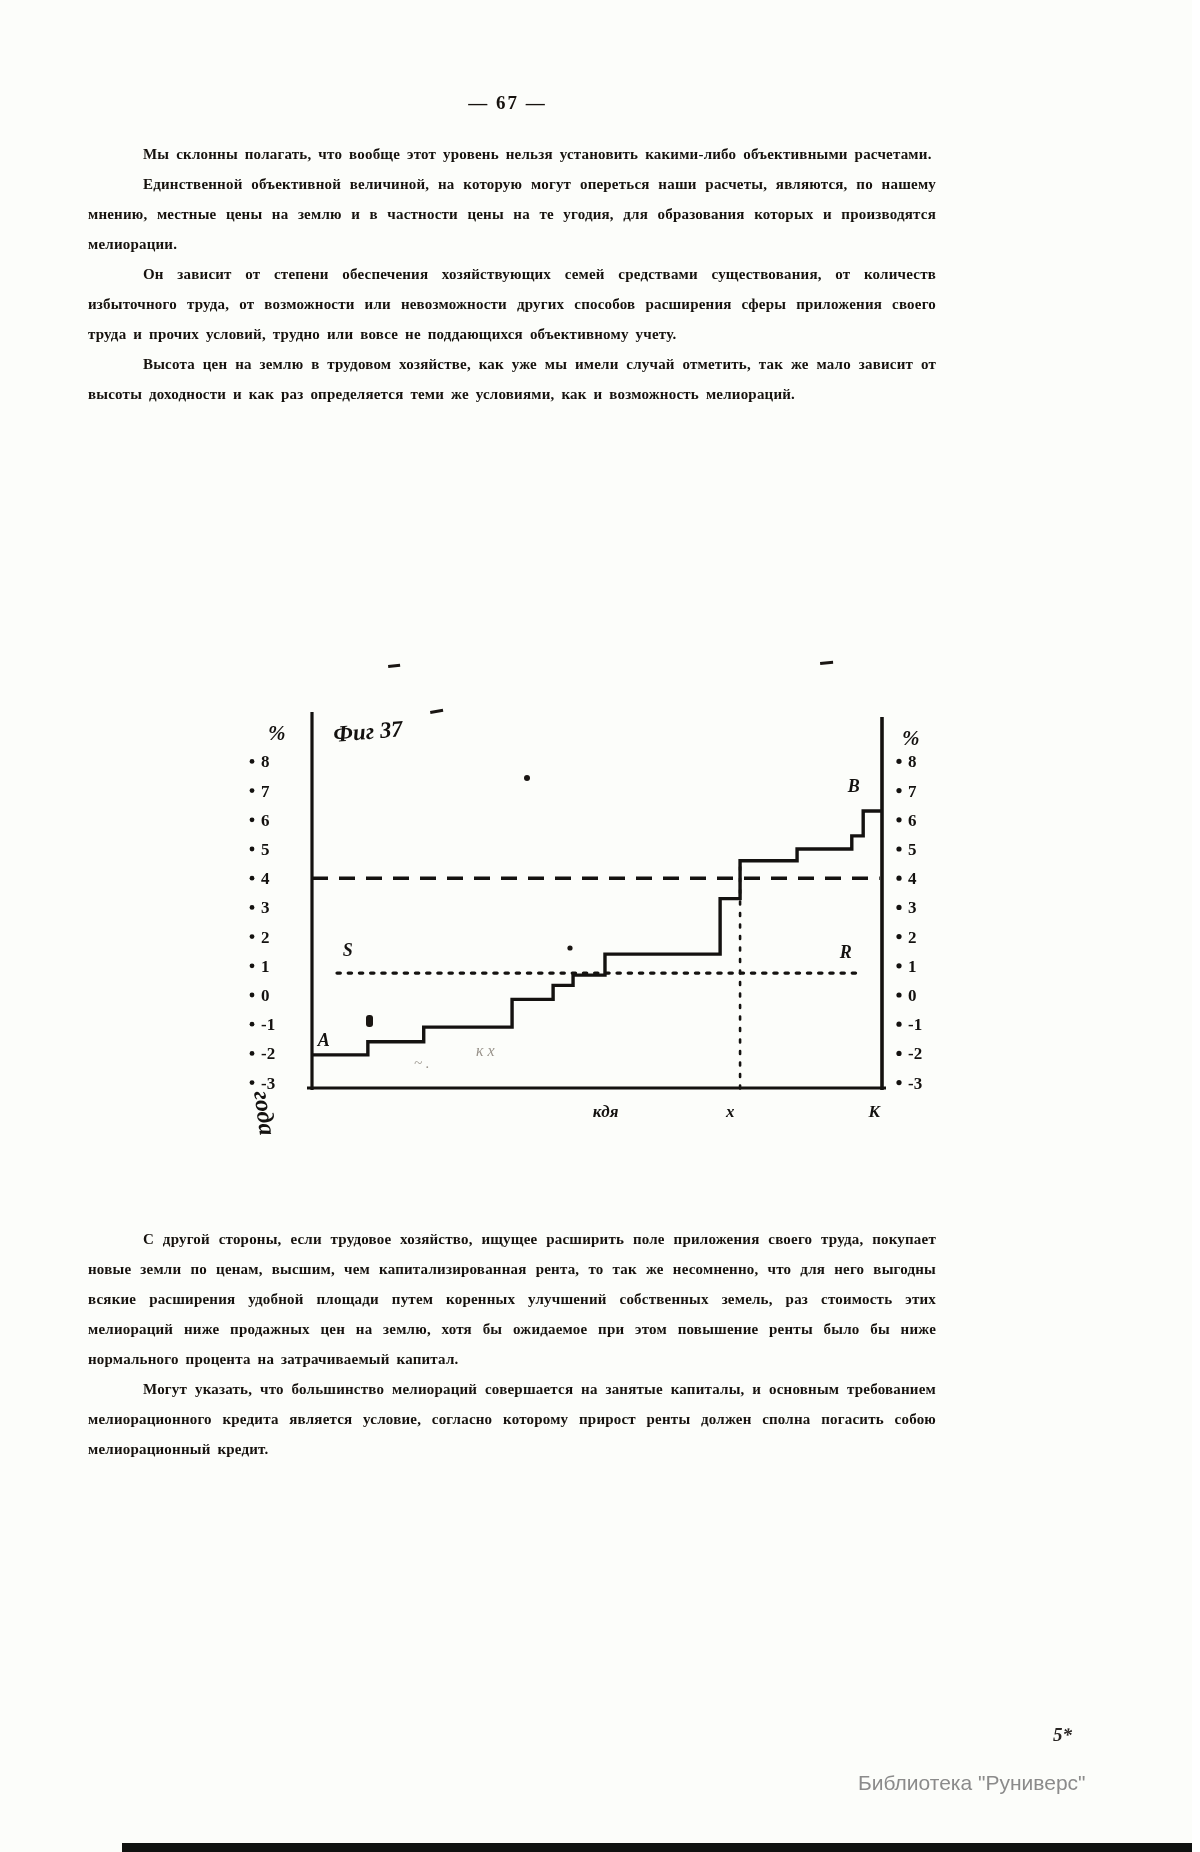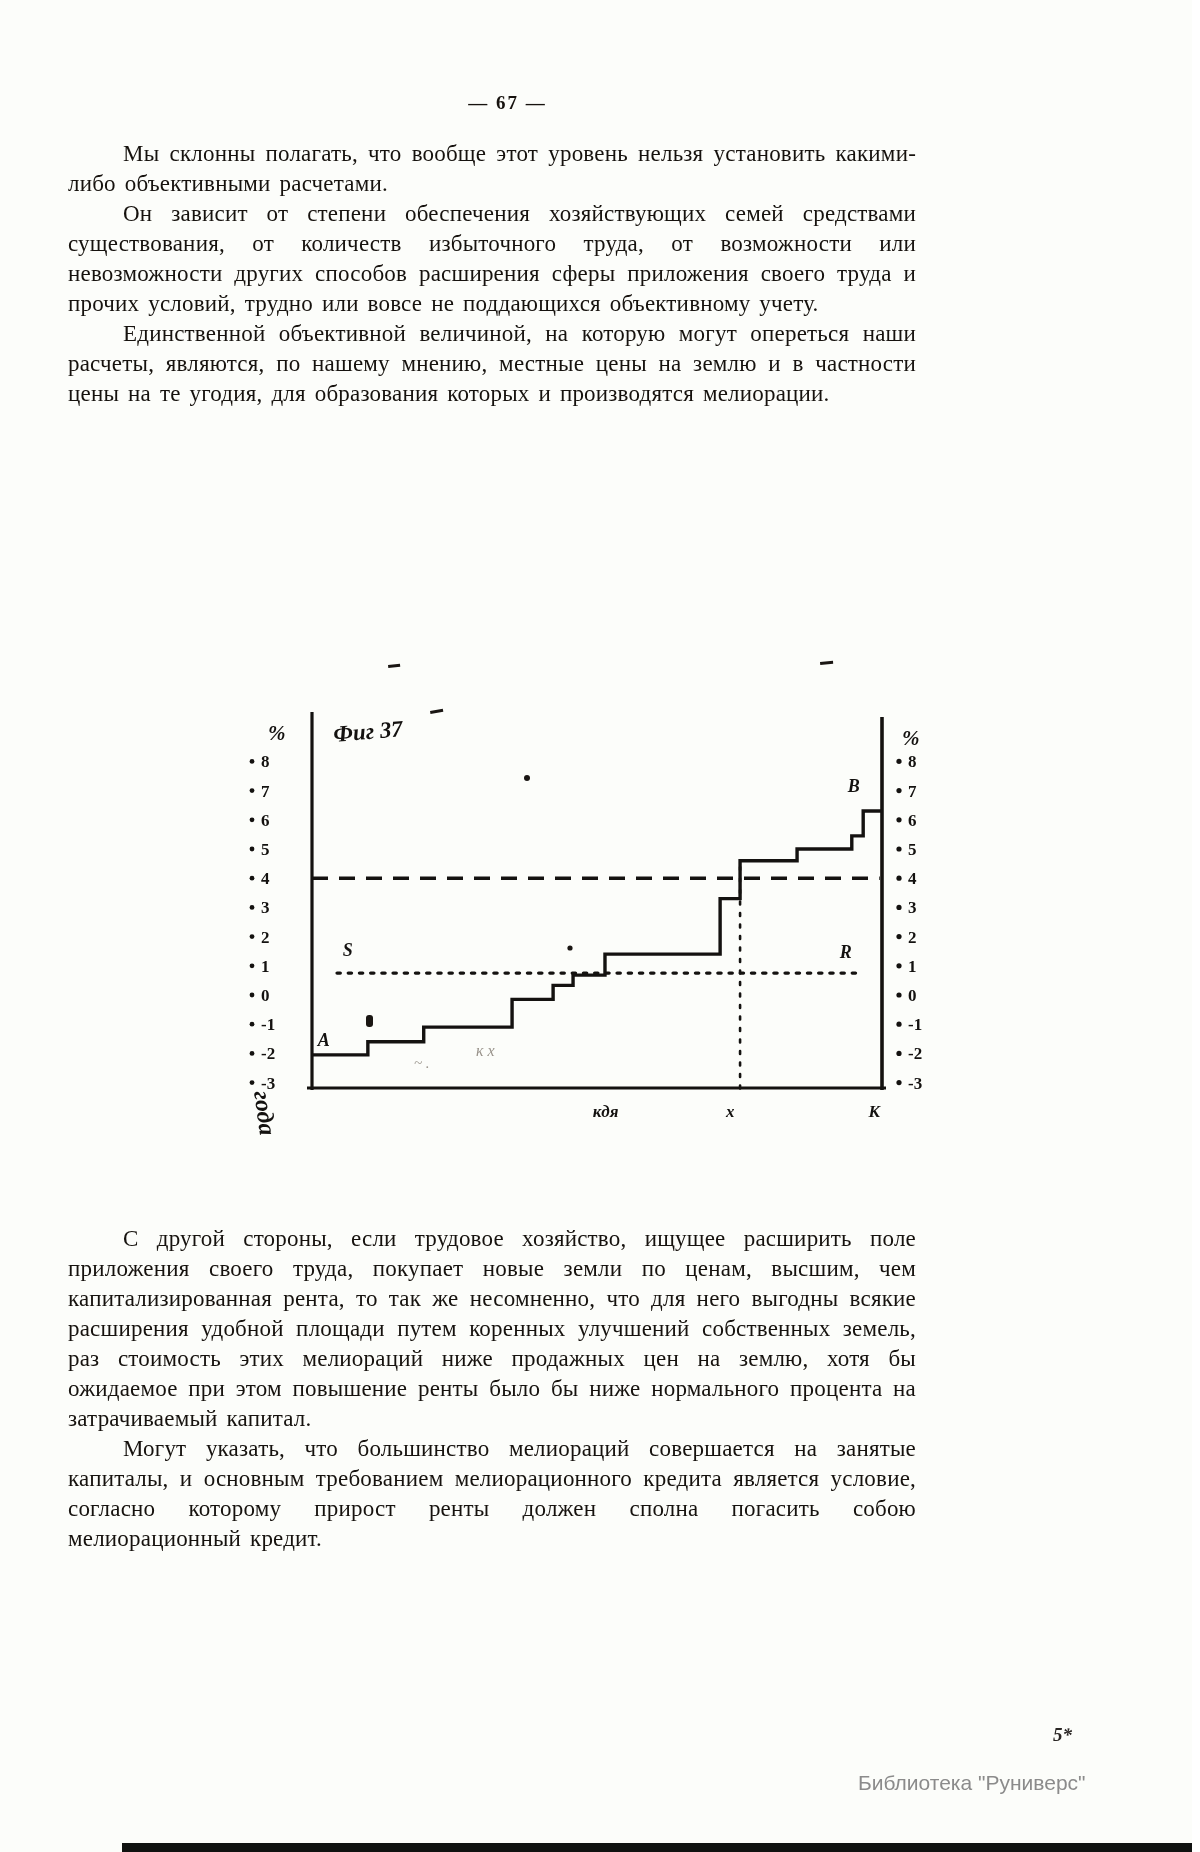--- a/index.html
+++ b/index.html
@@ -9,22 +9,22 @@
     background:#fcfdfa;
     font-family:"Liberation Serif", serif;
     color:#16120e;
     overflow:hidden;
   }
   .pageno{
     position:absolute;top:92px;left:85px;width:845px;
     text-align:center;font-size:19px;font-weight:700;letter-spacing:2px;
   }
   .textblock{
-    position:absolute;left:68px;width:848px;
-    font-size:23px;line-height:30px;font-weight:400;
+    position:absolute;left:88px;width:848px;
+    font-size:15px;line-height:30px;font-weight:700;
     text-align:justify;letter-spacing:0.2px;word-spacing:3px;
   }
   .textblock p{margin:0;text-indent:55px;}
   #block-top{top:139px;}
   #block-bottom{top:1224px;}
   .footer-mark{
     position:absolute;top:1724px;left:1053px;
     font-size:19px;font-weight:700;font-style:italic;color:#2a2624;
   }
   .watermark{
@@ -42,22 +42,23 @@
 </style>
 </head>
 <body>
 
 <div class="page">
 
   <div class="pageno">— 67 —</div>
 
   <div class="textblock" id="block-top">
     <p>Мы склонны полагать, что вообще этот уровень нельзя установить какими-либо объективными расчетами.</p>
+    <p>Единственной объективной величиной, на которую могут опереться наши расчеты, являются, по нашему мнению, местные цены на землю и в частности цены на те угодия, для образования которых и производятся мелиорации.</p>
     <p>Он зависит от степени обеспечения хозяйствующих семей средствами существования, от количеств избыточного труда, от возможности или невозможности других способов расширения сферы приложения своего труда и прочих условий, трудно или вовсе не поддающихся объективному учету.</p>
-    <p>Единственной объективной величиной, на которую могут опереться наши расчеты, являются, по нашему мнению, местные цены на землю и в частности цены на те угодия, для образования которых и производятся мелиорации.</p>
+    <p>Высота цен на землю в трудовом хозяйстве, как уже мы имели случай отметить, так же мало зависит от высоты доходности и как раз определяется теми же условиями, как и возможность мелиораций.</p>
   </div>
 
   <svg id="chart-svg" width="770" height="600" viewBox="230 588 770 600" xmlns="http://www.w3.org/2000/svg">
 
     <rect class="speck" x="222" y="570" width="15" height="3" transform="rotate(-7 222 570)"></rect>
     <rect class="speck" x="430" y="711" width="13" height="3" transform="rotate(-10 430 711)"></rect>
     <rect class="speck" x="388" y="665" width="12" height="3" transform="rotate(-6 388 665)"></rect>
     <rect class="speck" x="820" y="662" width="13" height="3" transform="rotate(-5 820 662)"></rect>
     <circle class="speck" cx="527" cy="778" r="3"></circle>
     <circle class="speck" cx="570" cy="948" r="2.6"></circle>

